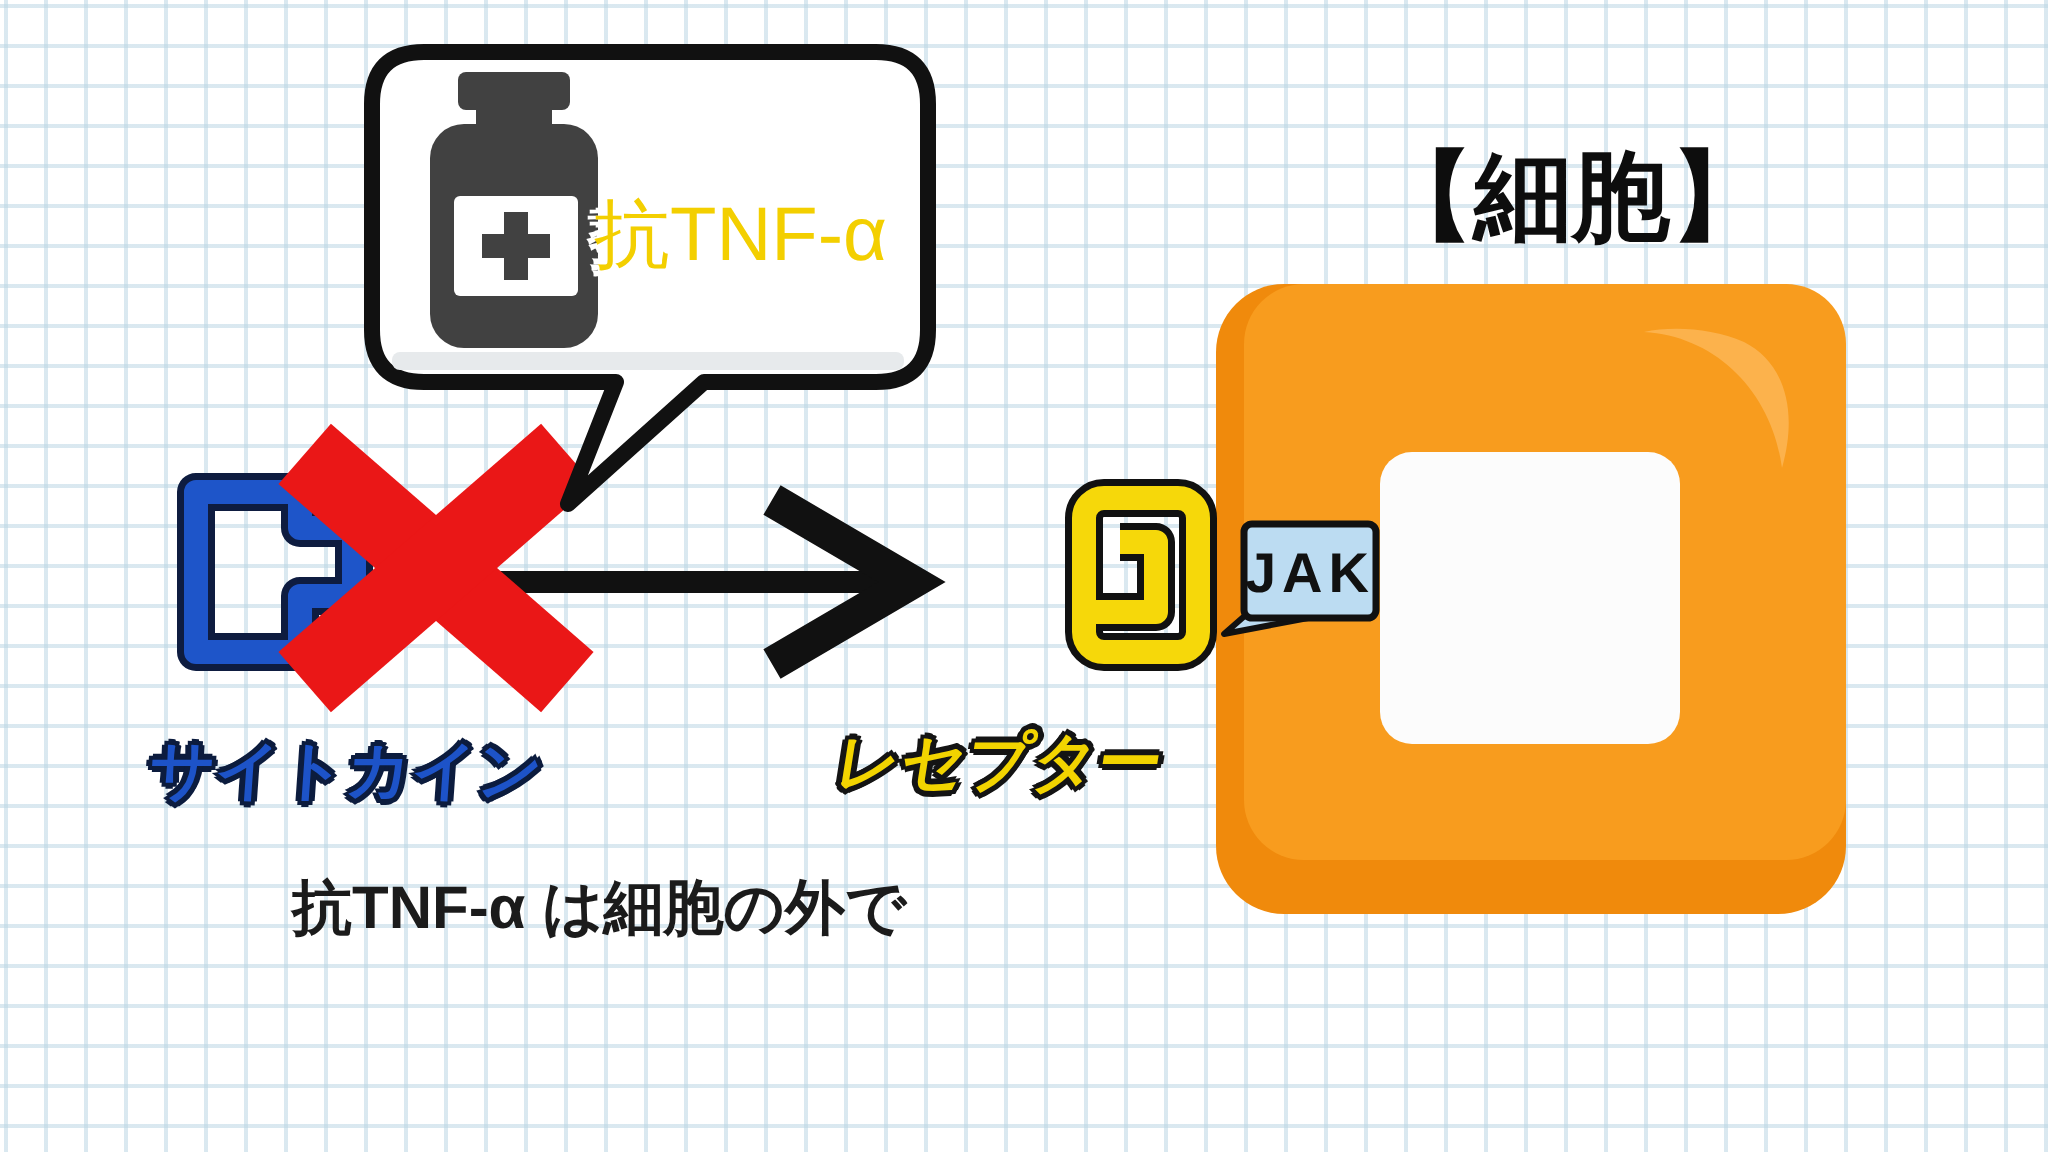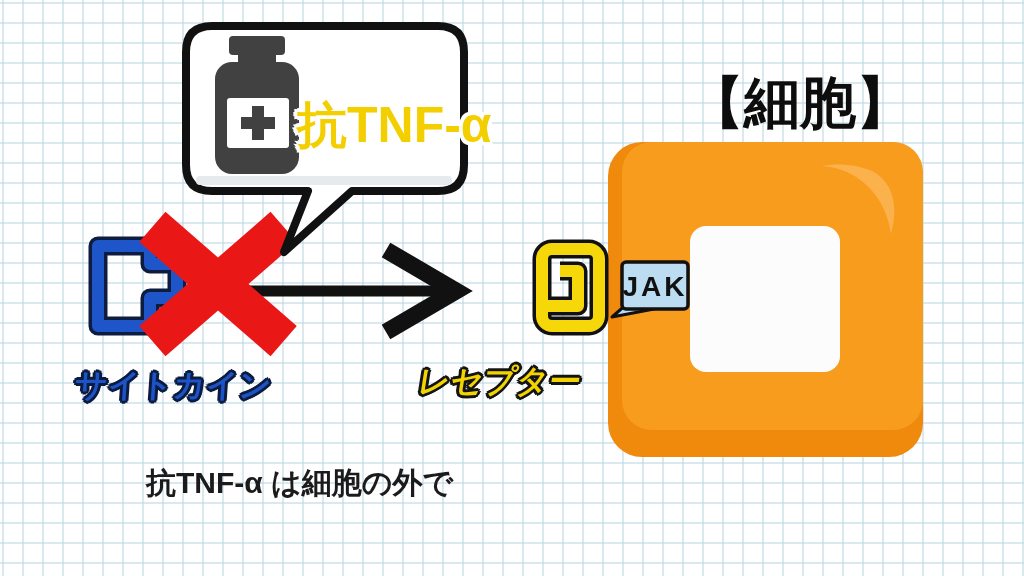--- a/index.html
+++ b/index.html
@@ -9,37 +9,37 @@
     position: relative; width: 1024px; height: 576px;
     background-color: #ffffff;
     background-image:
       linear-gradient(to right, rgba(188,214,228,0.55) 2px, transparent 2px),
       linear-gradient(to bottom, rgba(188,214,228,0.55) 2px, transparent 2px);
     background-size: 20px 20px;
     background-position: 2px 2px;
   }
   svg.art { position: absolute; left: 0; top: 0; }
   .txt { position: absolute; white-space: nowrap; }
-  .title-cell { left: 688px; top: 66px; font-size: 56px; font-weight: 800; color: #0d0d0d; letter-spacing: 0px; }
+  .title-cell { left: 688px; top: 66px; font-size: 49px; font-weight: 800; color: #0d0d0d; letter-spacing: 0px; }
   .drug-name {
-    left: 297px; top: 92px; font-size: 50px; font-weight: 700; color: #f3cf00; letter-spacing: 0px;
+    left: 297px; top: 92px; font-size: 38px; font-weight: 400; color: #f3cf00; letter-spacing: 0px;
     text-shadow: 4px 0 0 #fff, -4px 0 0 #fff, 0 4px 0 #fff, 0 -4px 0 #fff,
                  3px 3px 0 #fff, -3px 3px 0 #fff, 3px -3px 0 #fff, -3px -3px 0 #fff;
   }
   .cytokine-label {
     left: 75px; top: 364px; font-size: 32px; font-weight: 800; color: #1d53c8; transform: skewX(-4deg);
     text-shadow: 3px 0 0 #0c1c3e, -3px 0 0 #0c1c3e, 0 3px 0 #0c1c3e, 0 -3px 0 #0c1c3e,
                  2px 2px 0 #0c1c3e, -2px 2px 0 #0c1c3e, 2px -2px 0 #0c1c3e, -2px -2px 0 #0c1c3e;
   }
   .receptor-label {
     left: 418px; top: 360px; font-size: 32px; font-weight: 800; color: #f2d400; transform: skewX(-9deg);
     text-shadow: 3px 0 0 #141414, -3px 0 0 #141414, 0 3px 0 #141414, 0 -3px 0 #141414,
                  2px 2px 0 #141414, -2px 2px 0 #141414, 2px -2px 0 #141414, -2px -2px 0 #141414;
   }
-  .caption { left: 146px; top: 436px; color: #1b1b1b; font-size: 30px; font-weight: 600; line-height: 37px; margin-top: 28px; }
+  .caption { left: 146px; top: 436px; color: #1b1b1b; font-size: 30px; font-weight: 600; line-height: 37px; }
   .jak-text { font-family: "Liberation Sans", sans-serif; font-weight: 700; font-size: 28px; letter-spacing: 3px; fill: #111; }
 </style>
 </head>
 <body>
 
 <div class="stage">
 
   <svg class="art" width="1024" height="576" viewBox="0 0 1024 576">
 
     <g>

